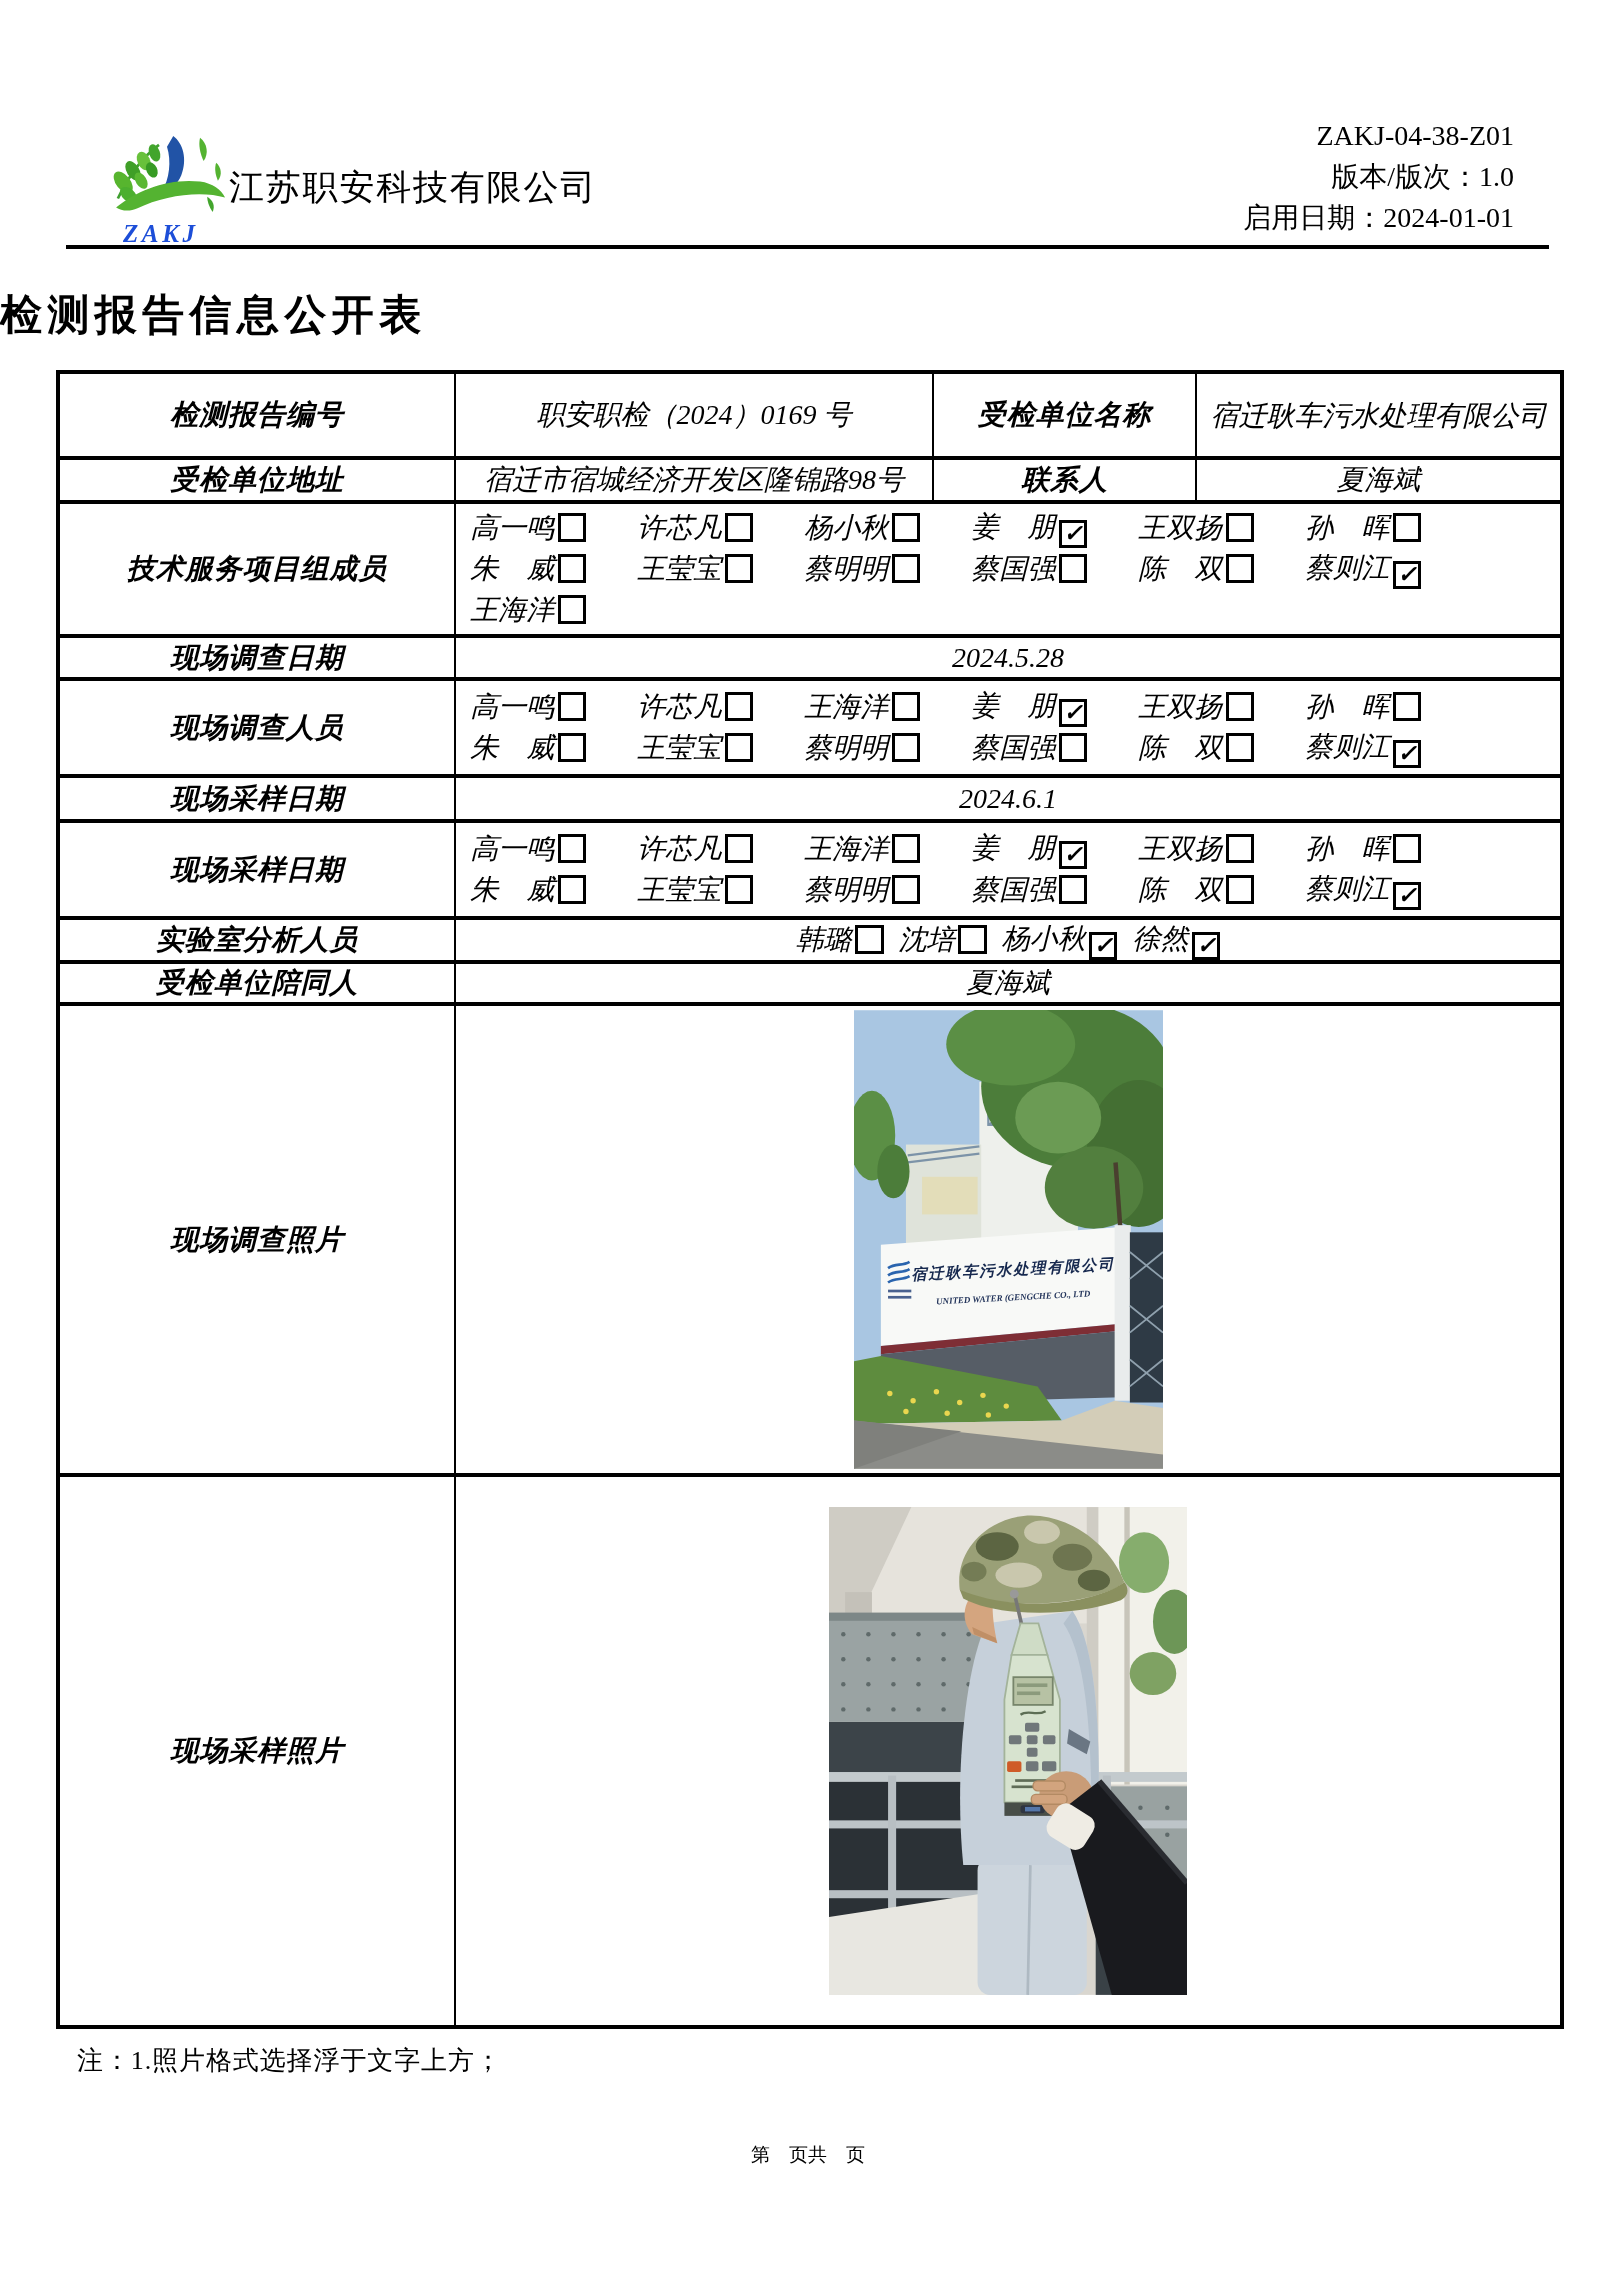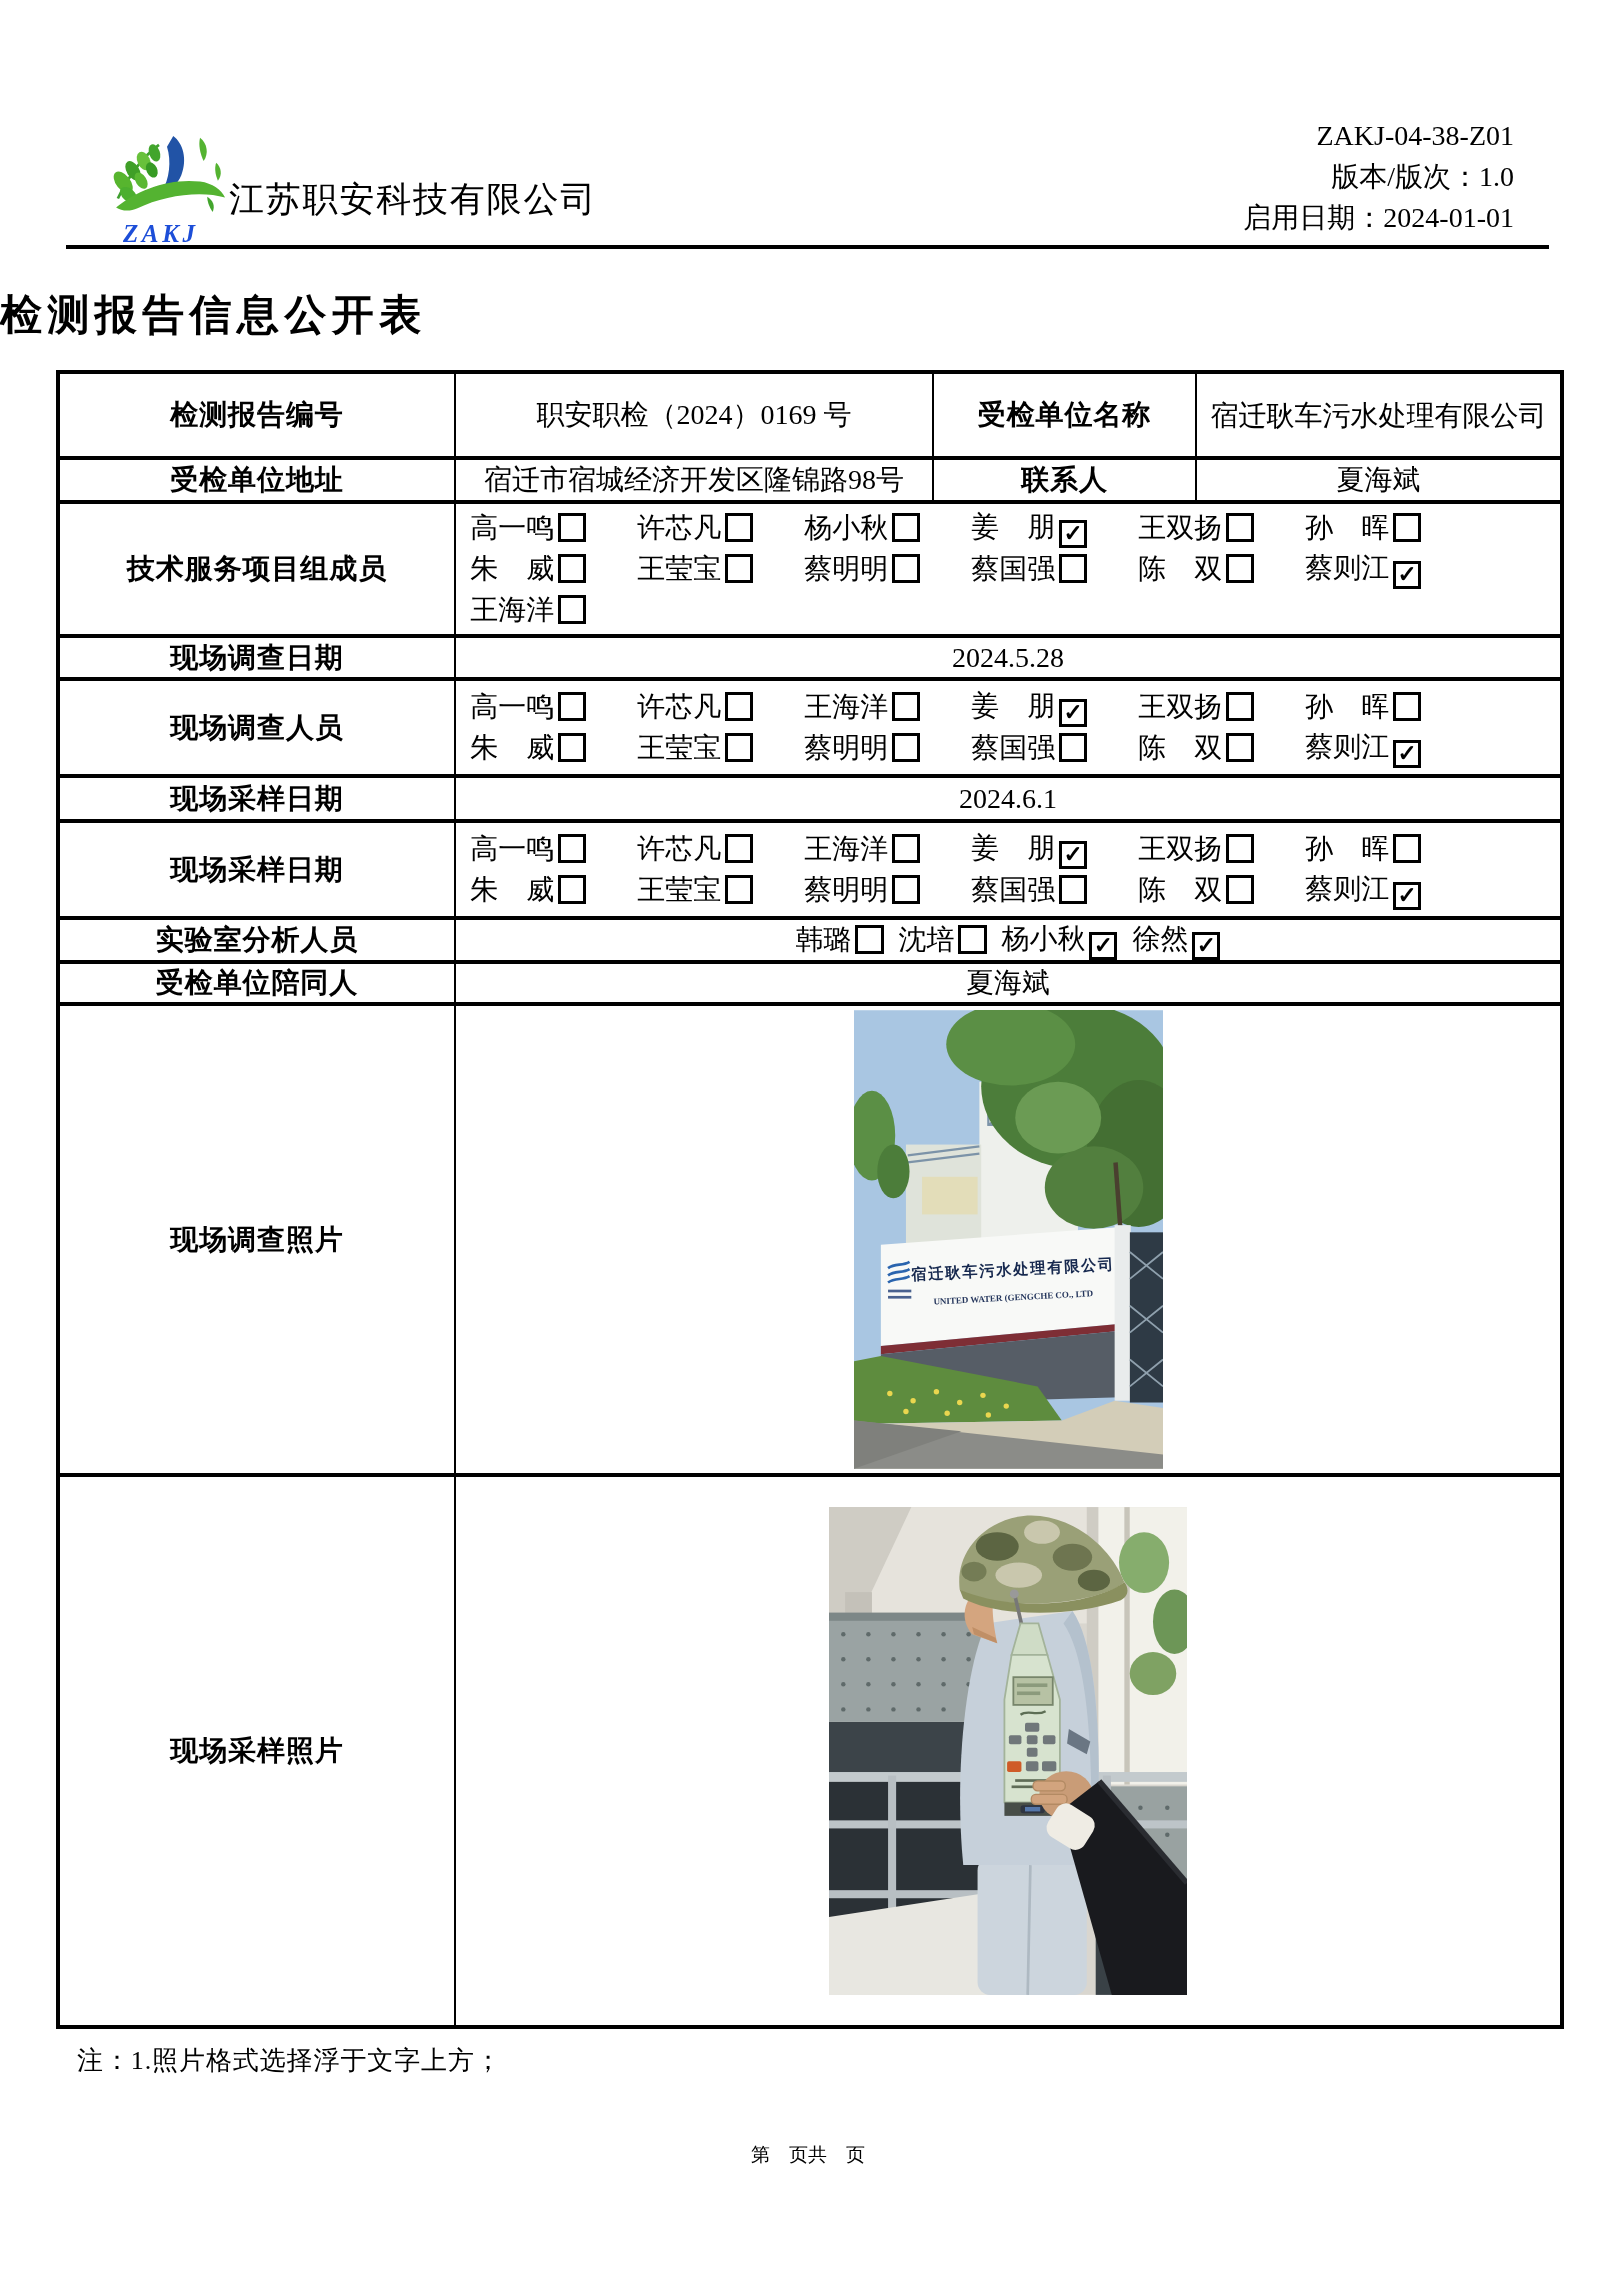--- a/index.html
+++ b/index.html
@@ -8,34 +8,35 @@
     font-family:"Liberation Serif","DejaVu Serif",serif;
     position:relative; overflow:hidden;
   }
   .header { position:relative; height:249px; }
   .logo-block { position:absolute; left:100px; top:127px; width:134px; height:125px; }
   .logo-svg { display:block; }
   .logo-text {
     position:absolute; left:23px; top:93px; font-size:25px; font-weight:bold; font-style:italic;
     color:#1d4ed8; letter-spacing:3.6px; font-family:"Liberation Serif",serif;
   }
-  .company-name { position:absolute; left:229px; top:176px; font-size:35px; letter-spacing:1.8px; }
+  .company-name { position:absolute; left:229px; top:164px; font-size:35px; letter-spacing:1.8px; }
   .doc-meta { position:absolute; right:102px; top:115px; text-align:right; font-size:28px; line-height:41px; }
   .header-rule { position:absolute; left:66px; width:1483px; bottom:0; height:3.6px; background:#000; }
 
   h1.title { margin:38px 0 0 0; font-size:42px; font-weight:bold; letter-spacing:5.4px; }
 
   table.main {
     border-collapse:collapse; table-layout:fixed; width:1505px;
     margin:27px 0 0 56px; border:4.5px solid #000;
   }
   table.main td {
     border:2.7px solid #000; border-top-width:4.5px; border-bottom-width:4.5px;
     font-size:28px; text-align:center; vertical-align:middle; padding:0;
     overflow:hidden;
+    font-style:italic;
   }
   td.lbl { font-weight:bold; letter-spacing:0.9px; }
   td.val-wrap { padding:0 15px; line-height:39px; }
 
   .mlines { padding:3.6px 0 3.6px 14.3px; }
   .mline { display:grid; grid-template-columns:repeat(6,167px); align-items:center; height:41px; text-align:left; }
   .member { white-space:nowrap; }
   .cb {
     display:inline-block; width:22.4px; height:22.4px; border:3.6px solid #000; margin-left:3.6px;
     vertical-align:-4.5px; line-height:22.4px; text-align:center; font-size:23px; font-weight:900;

